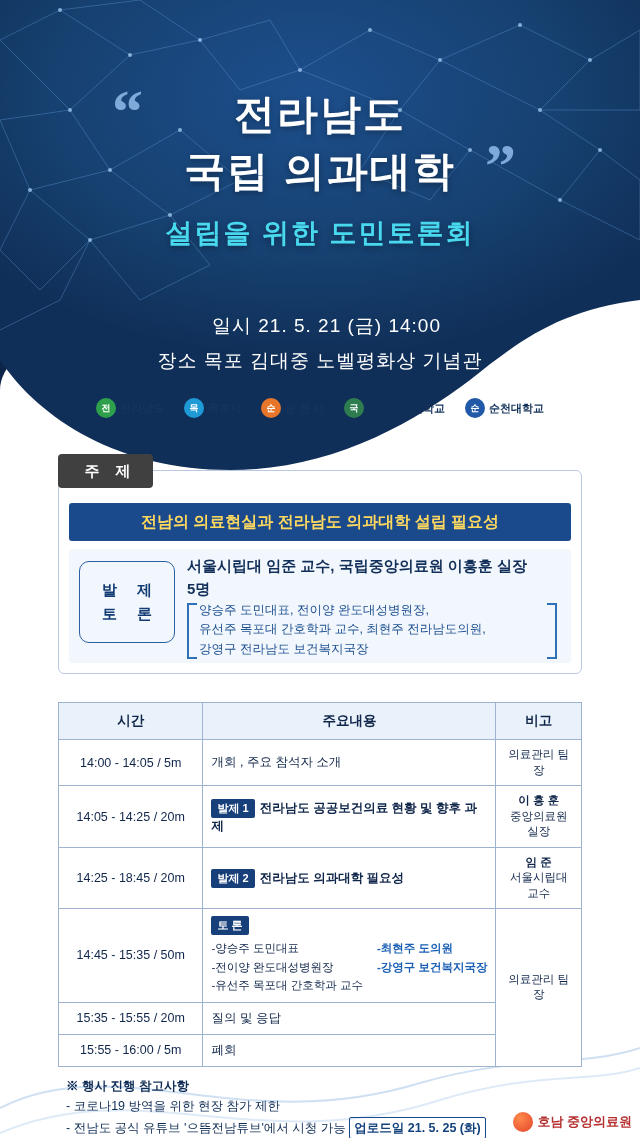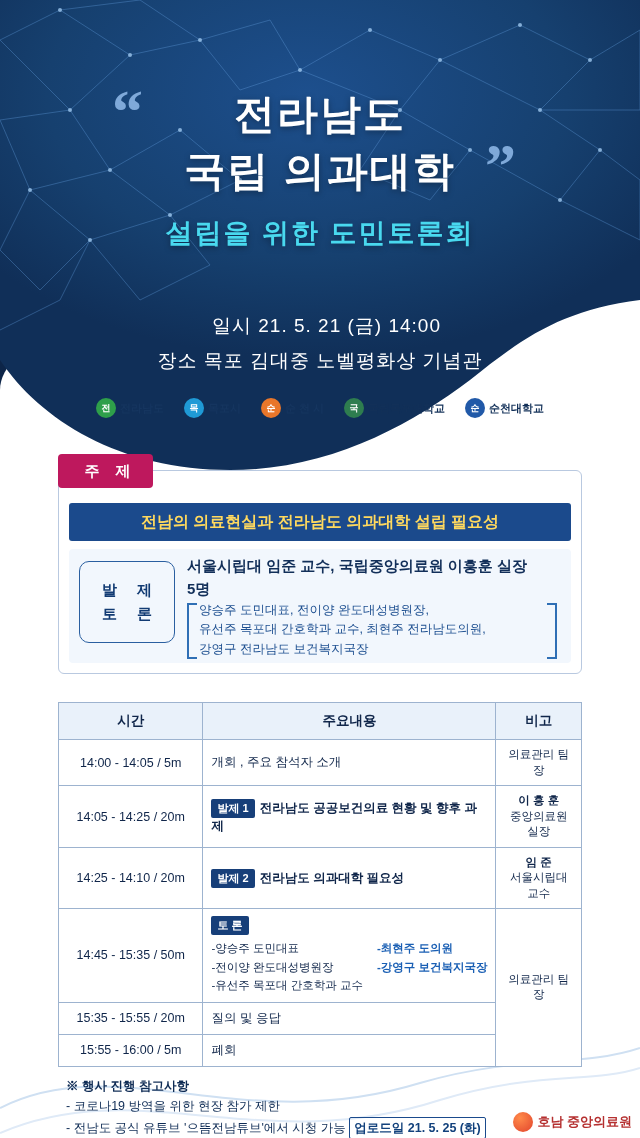--- a/index.html
+++ b/index.html
@@ -75,21 +75,21 @@
   .logo .txt { font-size:11px; color:#15355f; font-weight:bold; white-space:nowrap; }
   .logo.dark .txt { color:#123058; }
 
   
   .topic-box {
     position:absolute; left:58px; top:470px; width:524px; height:204px;
     border:1px solid #b9c9e0; border-radius:6px; background:#ffffff;
   }
   .topic-tag {
     position:absolute; left:-1px; top:-17px; width:95px; height:34px;
-    background:#be185d; color:#fff; border-radius:4px;
+    background:#404040; color:#fff; border-radius:4px;
     display:flex; align-items:center; justify-content:center;
     font-size:15px; letter-spacing:6px; font-weight:bold; padding-left:10px;
   }
   .topic-bar {
     position:absolute; left:10px; right:10px; top:32px; height:38px;
     background:#1b4a8c; color:#ffd95e; border-radius:3px;
     display:flex; align-items:center; justify-content:center;
     font-size:16px; font-weight:bold;
   }
   .panel {
@@ -288,21 +288,21 @@
         <td class="c-time">14:05 - 14:25 / 20m</td>
         <td>
           <span class="badge topic">발제 1</span><span class="strong">전라남도 공공보건의료 현황 및 향후 과제</span>
         </td>
         <td class="c-note">
           <span class="strong">이 흥 훈</span><br>
           <span>중앙의료원 실장</span>
         </td>
       </tr>
       <tr>
-        <td class="c-time">14:25 - 14:10 / 20m</td>
+        <td class="c-time">14:25 - 18:45 / 20m</td>
         <td>
           <span class="badge topic">발제 2</span><span class="strong">전라남도 의과대학 필요성</span>
         </td>
         <td class="c-note">
           <span class="strong">임  준</span><br>
           <span>서울시립대 교수</span>
         </td>
       </tr>
       <tr>
         <td class="c-time">14:45 - 15:35 / 50m</td>

